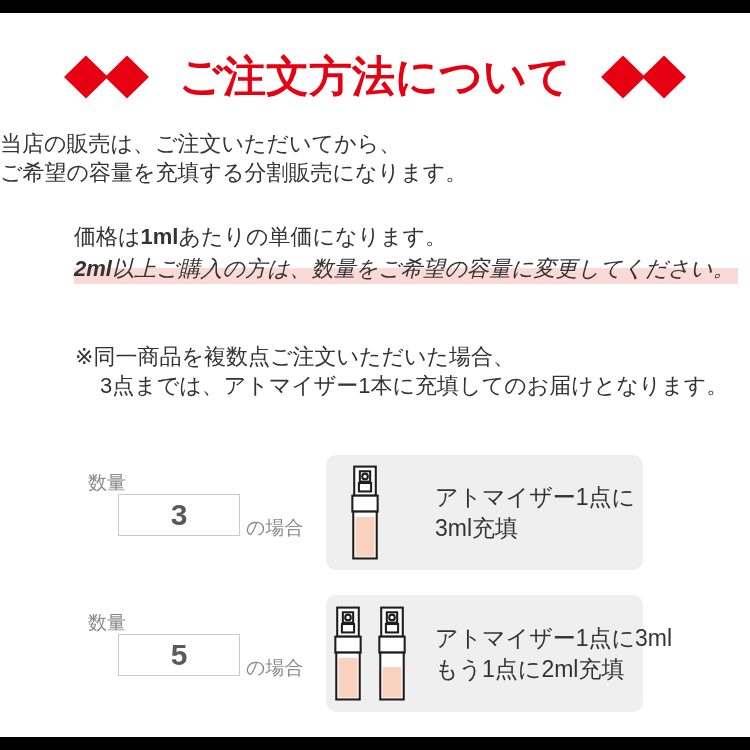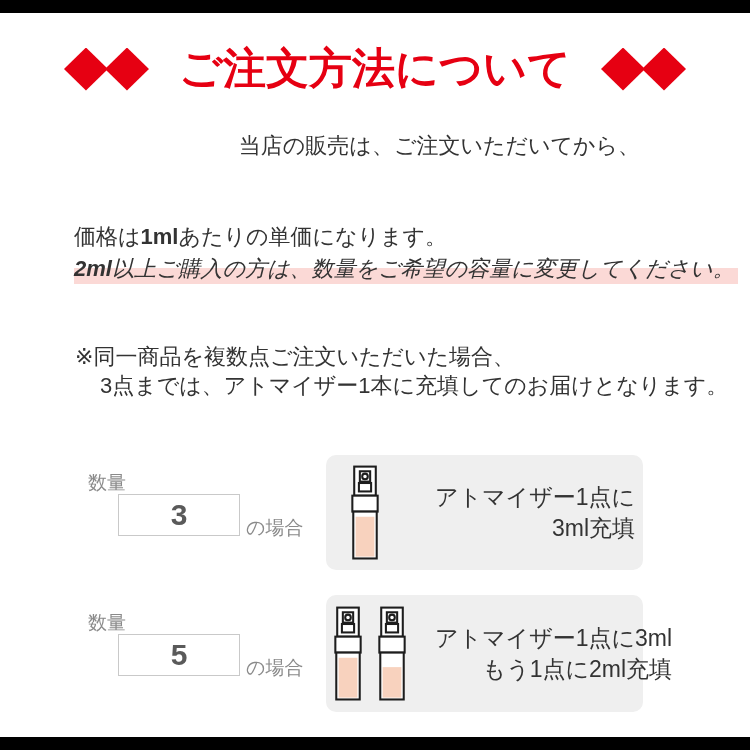--- a/index.html
+++ b/index.html
@@ -7,51 +7,51 @@
     --liquid:#f8d2be; --text:#333333; --muted:#8a8a8a;
     --line:#1d1d1d; --bar:#000000; --box-border:#c9c9c9; --number:#5a5a5a;
   }
   *{margin:0;padding:0;box-sizing:border-box;}
   html,body{width:750px;height:750px;background:#fff;}
   body{font-family:"Liberation Sans","DejaVu Sans",sans-serif;color:var(--text);}
   .canvas{position:relative;width:750px;height:750px;background:#fff;overflow:hidden;}
   .bar{position:absolute;left:0;width:750px;height:13px;background:var(--bar);}
   .bar.top{top:0;} .bar.bottom{bottom:0;}
 
-  .header{position:absolute;top:40px;left:0;width:750px;height:58px;
+  .header{position:absolute;top:48px;left:0;width:750px;height:58px;
     display:flex;align-items:center;justify-content:center;gap:30px;}
   .diamond-pair{display:flex;align-items:center;}
   .diamond{display:block;width:44px;height:43px;background:var(--accent);
     clip-path:polygon(50% 0,100% 50%,50% 100%,0 50%);}
   .diamond + .diamond{margin-left:-3px;}
   .title{font-size:43px;font-weight:800;color:var(--accent);letter-spacing:0px;white-space:nowrap;}
 
-  .intro{position:absolute;top:131px;left:0;width:640px;text-align:right;
-    font-size:22px;line-height:29px;color:var(--text);}
+  .intro{position:absolute;top:131px;left:0;width:640px;text-align:left;
+    font-size:22px;line-height:29px;color:var(--text);font-family:Liberation Mono, monospace;}
 
   .pricing{position:absolute;top:221px;left:74px;font-size:22px;line-height:32px;white-space:nowrap;}
   .pricing b,.notes b{font-weight:700;}
   .hl{background:linear-gradient(to bottom,transparent 42%,var(--highlight) 42%);
     padding:0 3px 3px 0;font-style:italic;}
 
   .notes{position:absolute;left:75px;top:328px;font-size:22px;color:var(--text);}
   .note1{line-height:26px;white-space:nowrap;}
   .note2{margin-top:14px;line-height:29px;white-space:nowrap;}
   .indent{padding-left:25px;text-align:center;}
 
   .example{position:absolute;left:0;width:750px;padding-left:35px;}
   .example.row1{top:455px;height:115px;}
   .example.row2{top:595px;height:117px;}
   .qty-label{position:absolute;left:88px;top:15px;font-size:19px;color:var(--muted);}
   .qty-box{position:absolute;left:118px;top:39px;width:122px;height:42px;background:#fff;
     border:1px solid var(--box-border);display:flex;align-items:center;justify-content:center;}
   .qty-box span{font-size:30px;font-weight:700;color:var(--number);}
   .qty-suffix{position:absolute;left:246px;top:60px;font-size:19px;color:var(--muted);}
   .card{position:absolute;left:326px;top:0;width:317px;height:100%;
-    background:var(--card-bg);border-radius:10px;text-align:right;}
+    background:var(--card-bg);border-radius:10px;}
   .atomizers{position:absolute;top:50%;transform:translateY(-50%);display:flex;gap:14px;}
   .row1 .atomizers{left:24px;}
   .row2 .atomizers{left:7px;}
   .desc{position:absolute;left:109px;top:50%;transform:translateY(-50%);
     font-size:23px;line-height:31px;color:var(--text);white-space:nowrap;}
   .ln{fill:#fff;stroke:var(--line);stroke-width:2.2;}
   .liquid{fill:var(--liquid);stroke:none;}
 </style>
 </head>
 <body>
@@ -66,20 +66,21 @@
     </div>
     <h1 class="title">ご注文方法について</h1>
     <div class="diamond-pair">
       <span class="diamond"></span>
       <span class="diamond"></span>
     </div>
   </header>
 
   <p class="intro">
     <span>当店の販売は、ご注文いただいてから、</span><br>
+    <span>ご希望の容量を充填する分割販売になります。</span>
   </p>
 
   <div class="pricing">
     <p class="pricing-line1"><span>価格は</span><b>1ml</b><span>あたりの単価になります。</span></p>
     <p class="pricing-line2"><span class="hl"><b>2ml</b><span>以上ご購入の方は、数量をご希望の容量に変更してください。</span></span></p>
   </div>
 
   <div class="notes">
     <p class="note2">
       <span>※同一商品を複数点ご注文いただいた場合、</span><br>

